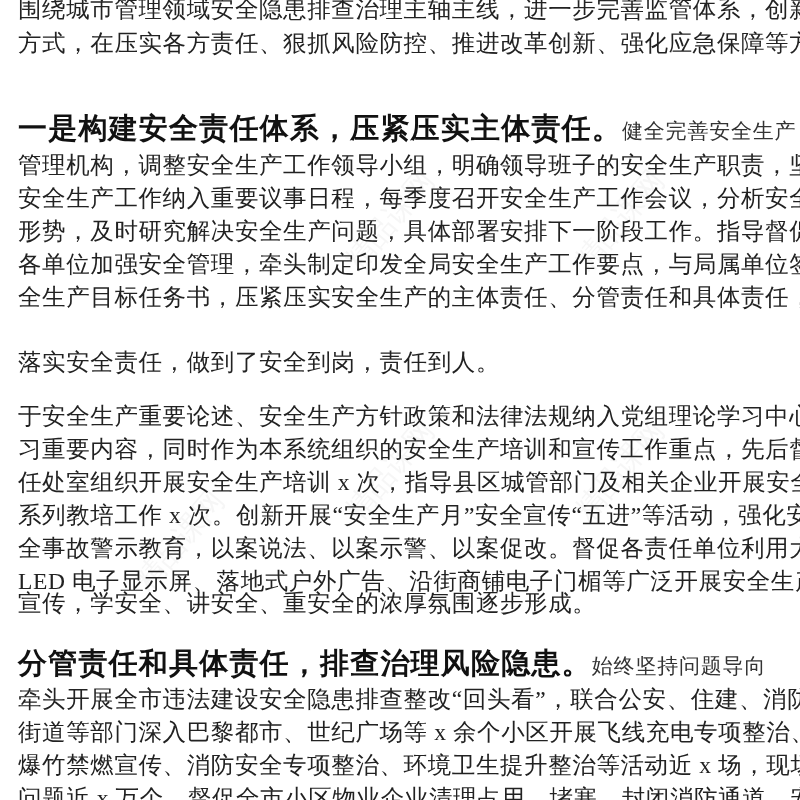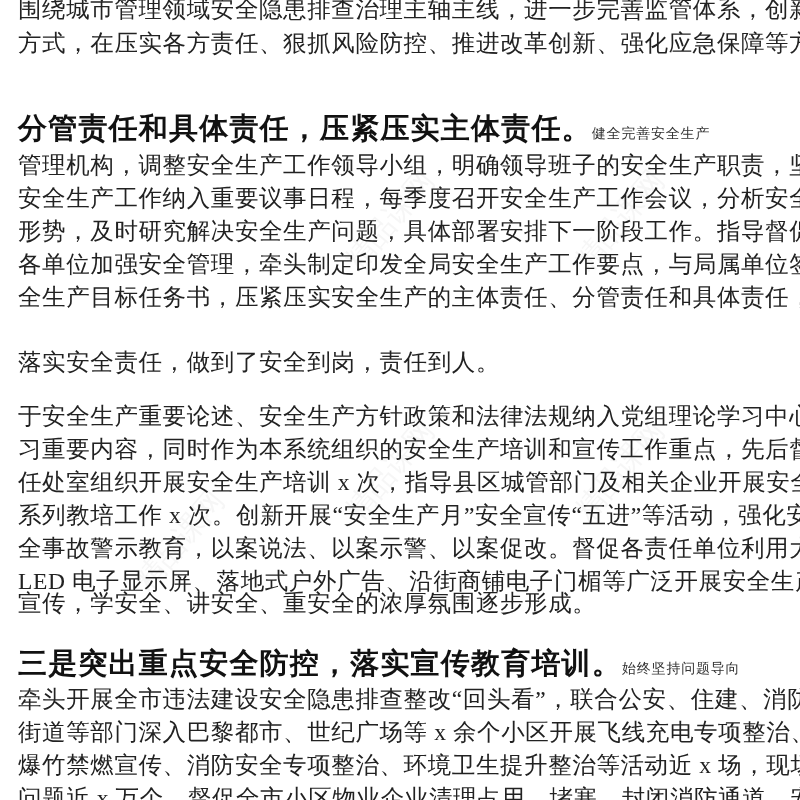--- a/index.html
+++ b/index.html
@@ -42,21 +42,21 @@
     }
     .heading .h-bold {
       font-family: "DejaVu Sans", "Liberation Sans", sans-serif;
       font-weight: bold;
       font-size: 29px;
       letter-spacing: 1.2px;
       color: #111;
     }
     .heading .h-rest {
       font-family: "Liberation Serif", "DejaVu Serif", serif;
-      font-size: 14px;
+      font-size: 21px;
       letter-spacing: 0.8px;
       color: #333;
     }
     .watermark {
       position: absolute;
       font-family: "DejaVu Sans", sans-serif;
       font-size: 30px;
       color: rgba(180, 180, 180, 0.12);
       transform: rotate(-50deg);
       white-space: nowrap;
@@ -71,38 +71,38 @@
   <div class="watermark" style="left:330px; top:200px;">精品课网</div>
   <div class="watermark" style="left:560px; top:200px;">精品课网</div>
   <div class="watermark" style="left:330px; top:450px;">精品课网</div>
   <div class="watermark" style="left:560px; top:450px;">精品课网</div>
   <div class="watermark" style="left:120px; top:520px;">精品课网</div>
 
   <div class="line" style="top:-6px;">围绕城市管理领域安全隐患排查治理主轴主线，进一步完善监管体系，创新监管</div>
   <div class="line" style="top:28px;">方式，在压实各方责任、狠抓风险防控、推进改革创新、强化应急保障等方面持</div>
 
   <div class="heading" style="top:110px;">
-    <span class="h-bold">分管责任和具体责任，压紧压实主体责任。</span><span class="h-rest">健全完善安全生产</span>
+    <span class="h-bold">一是构建安全责任体系，压紧压实主体责任。</span><span class="h-rest">健全完善安全生产</span>
   </div>
   <div class="line" style="top:150px;">管理机构，调整安全生产工作领导小组，明确领导班子的安全生产职责，坚持把</div>
   <div class="line" style="top:183px;">安全生产工作纳入重要议事日程，每季度召开安全生产工作会议，分析安全生产</div>
   <div class="line" style="top:216px;">形势，及时研究解决安全生产问题，具体部署安排下一阶段工作。指导督促局属</div>
   <div class="line" style="top:249px;">各单位加强安全管理，牵头制定印发全局安全生产工作要点，与局属单位签订安</div>
   <div class="line" style="top:282px;">全生产目标任务书，压紧压实安全生产的主体责任、分管责任和具体责任，层层</div>
   <div class="line" style="top:323px;margin-top:24px;">落实安全责任，做到了安全到岗，责任到人。</div>
 
   <div class="line" style="top:401px;">于安全生产重要论述、安全生产方针政策和法律法规纳入党组理论学习中心组学</div>
   <div class="line" style="top:434px;">习重要内容，同时作为本系统组织的安全生产培训和宣传工作重点，先后督促责</div>
   <div class="line" style="top:467px;">任处室组织开展安全生产培训 x 次，指导县区城管部门及相关企业开展安全生产</div>
   <div class="line" style="top:500px;">系列教培工作 x 次。创新开展“安全生产月”安全宣传“五进”等活动，强化安</div>
   <div class="line" style="top:533px;">全事故警示教育，以案说法、以案示警、以案促改。督促各责任单位利用大型</div>
   <div class="line" style="top:566px;">LED 电子显示屏、落地式户外广告、沿街商铺电子门楣等广泛开展安全生产知识</div>
   <div class="line" style="top:588px;">宣传，学安全、讲安全、重安全的浓厚氛围逐步形成。</div>
 
   <div class="heading" style="top:645px;">
-    <span class="h-bold">三是突出重点安全防控，落实宣传教育培训。</span><span class="h-rest">始终坚持问题导向</span>
+    <span class="h-bold">分管责任和具体责任，排查治理风险隐患。</span><span class="h-rest">始终坚持问题导向</span>
   </div>
   <div class="line" style="top:684px;">牵头开展全市违法建设安全隐患排查整改“回头看”，联合公安、住建、消防、</div>
   <div class="line" style="top:717px;">街道等部门深入巴黎都市、世纪广场等 x 余个小区开展飞线充电专项整治、烟花</div>
   <div class="line" style="top:750px;">爆竹禁燃宣传、消防安全专项整治、环境卫生提升整治等活动近 x 场，现场整改</div>
   <div class="line" style="top:783px;">问题近 x 万个。督促全市小区物业企业清理占用、堵塞、封闭消防通道、安全出</div>
 
 </div>
 
 </body></html>

